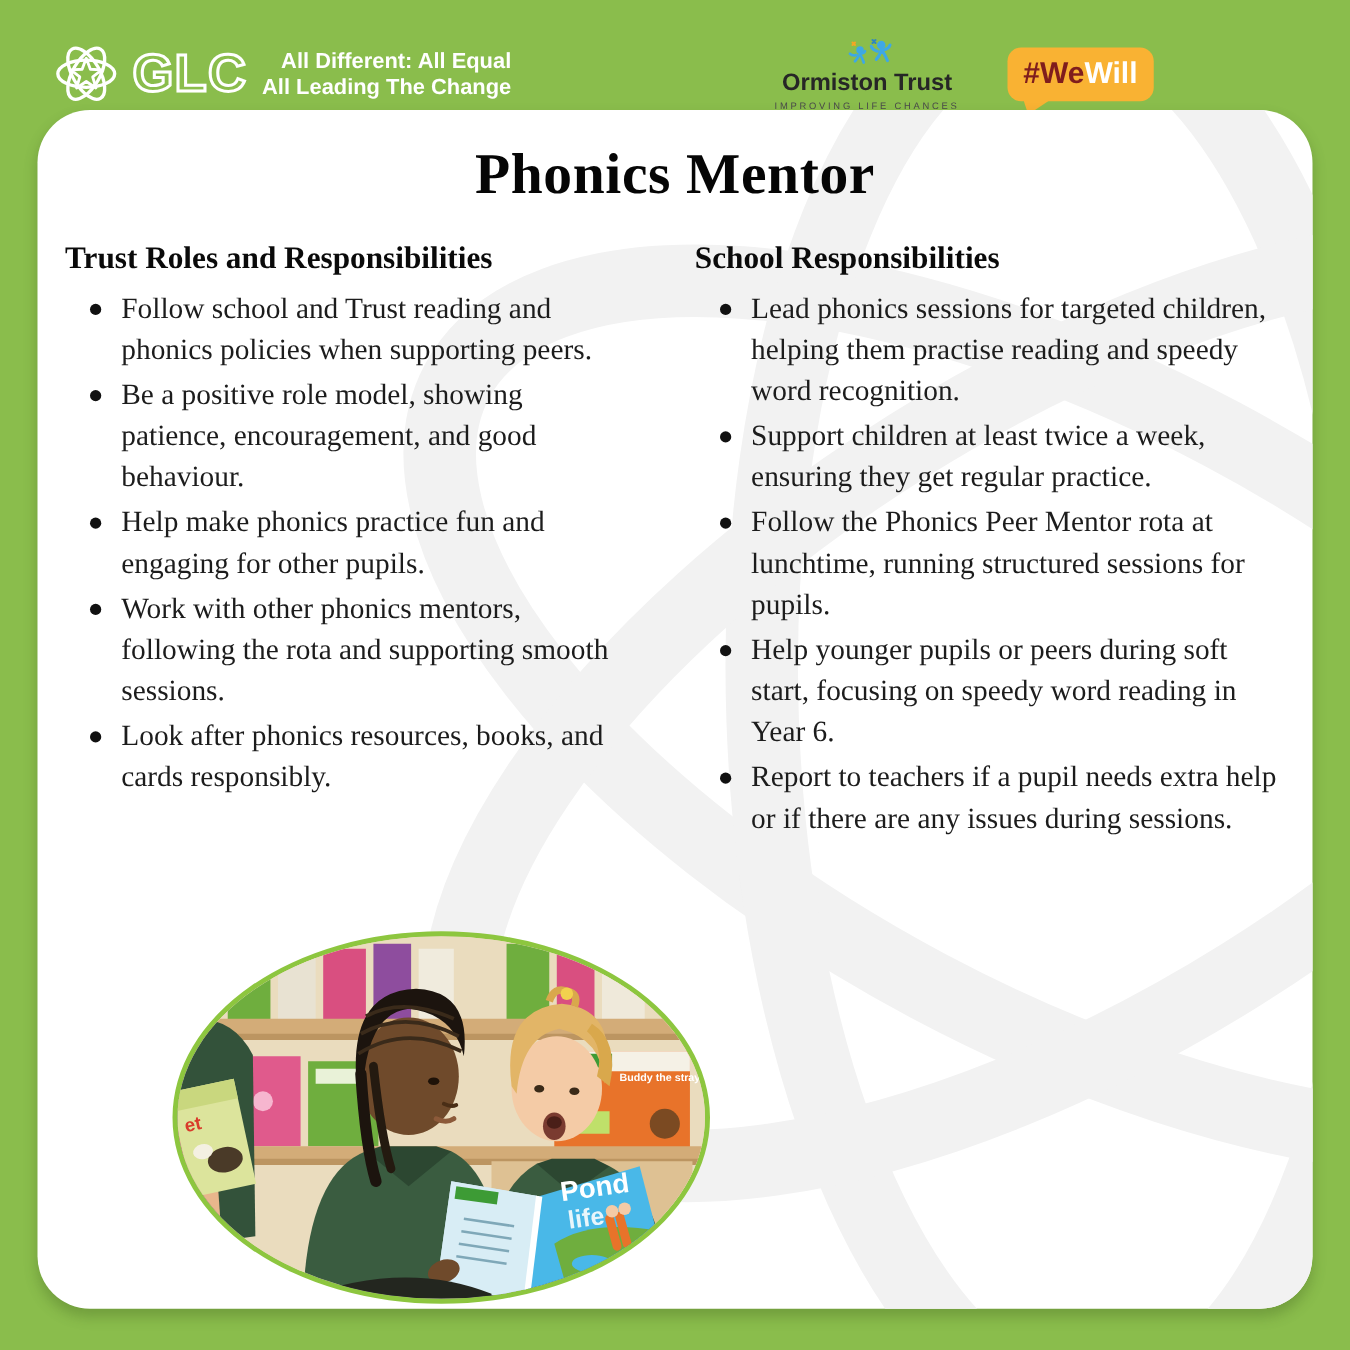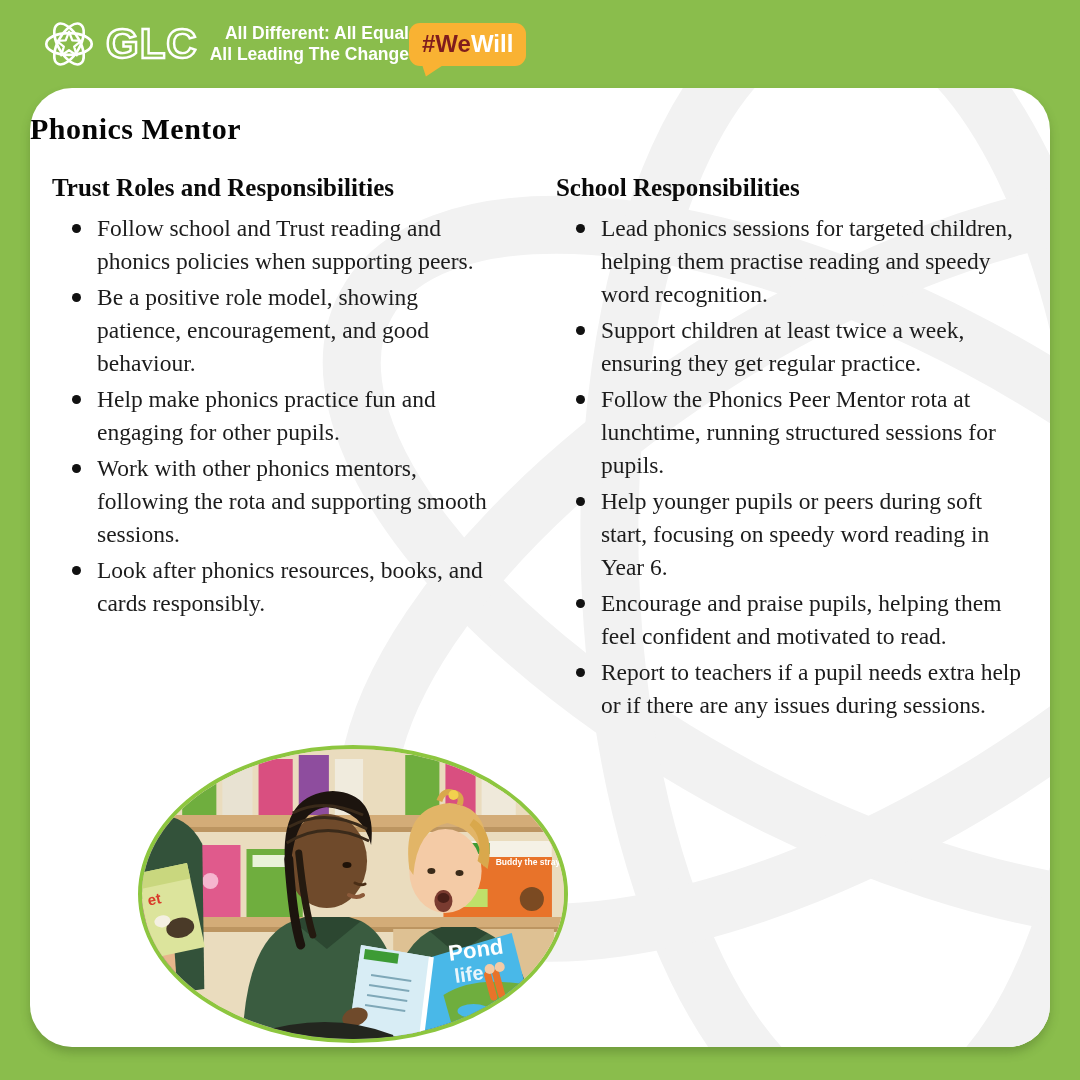--- a/index.html
+++ b/index.html
@@ -3,21 +3,21 @@
 <meta charset="utf-8">
 <style>
   html,body{margin:0;padding:0;}
   body{
     width:1080px;height:1080px;position:relative;overflow:hidden;
     background:#8ABD4C;
     font-family:"Liberation Serif", serif;
   }
   
   .header{
-    position:absolute;top:0;left:0;width:959px;height:88px;
+    position:absolute;top:15px;left:0;width:959px;height:88px;
     display:flex;align-items:center;
   }
   .glc-group{display:flex;align-items:center;margin-left:38px;}
   .glc-atom{width:62px;height:62px;}
   .glc-word{
     font-family:"Liberation Sans", sans-serif;font-weight:800;font-size:42px;
     color:transparent;-webkit-text-stroke:2.4px #ffffff;letter-spacing:1px;
     margin-left:6px;line-height:1;
   }
   .glc-tagline{
@@ -50,22 +50,22 @@
     background:#F9B233;clip-path:polygon(0 0,100% 0,18% 100%);
   }
   
   .card{
     position:absolute;left:30px;right:30px;top:88px;bottom:33px;
     background:#ffffff;border-radius:42px;overflow:hidden;
     box-shadow:0 6px 10px rgba(55,85,25,.30);
   }
   .watermark{position:absolute;left:180px;top:-80px;width:1300px;height:1200px;pointer-events:none;}
   .card-title{
-    position:relative;margin:24px 0 0 0;
-    font-size:30px;font-weight:700;color:#050505;letter-spacing:.5px;
+    position:relative;text-align:center;margin:24px 0 0 0;
+    font-size:46px;font-weight:700;color:#050505;letter-spacing:.5px;
   }
   .columns{
     position:relative;display:flex;margin:28px 20px 0 22px;gap:48px;
   }
   .col{flex:1 1 0;}
   .col-right{flex:1.04 1 0;}
   .col-heading{
     font-size:25px;font-weight:700;color:#0a0a0a;margin:0 0 10px 0;
   }
   ul.bullets{list-style:none;margin:0;padding:0 0 0 20px;}
@@ -99,20 +99,35 @@
       </g>
       <path d="M30 18 L33.2 26.5 L42 27 L35 32.5 L37.5 41 L30 36 L22.5 41 L25 32.5 L18 27 L26.8 26.5 Z" fill="none" stroke="#ffffff" stroke-width="2.2" stroke-linejoin="round"></path>
     </svg>
     <div class="glc-word">GLC</div>
     <div class="glc-tagline">
       <div>All Different: All Equal</div>
       <div>All Leading The Change</div>
     </div>
   </div>
 
+  <div class="ormiston-group">
+    <svg class="ormiston-figures" viewBox="0 0 52 26">
+
+      <path d="M14 4 l2 2 m0 -2 l-2 2" stroke="#F5A623" stroke-width="1.6" stroke-linecap="round"></path>
+      <path d="M30 2 l2.4 2.4 m0 -2.4 l-2.4 2.4" stroke="#2E86C1" stroke-width="1.6" stroke-linecap="round"></path>
+
+      <circle cx="20" cy="10" r="3" fill="#3EA8E5"></circle>
+      <path d="M20 13 q-2 4 -4 6 m4 -6 q2 4 3 7 M17 14 q-3 1 -5 -1 m8 0 q3 0 4 -2" stroke="#3EA8E5" stroke-width="2.2" fill="none" stroke-linecap="round"></path>
+
+      <circle cx="37" cy="6" r="3.4" fill="#3EA8E5"></circle>
+      <path d="M37 9.5 q-1 5 -4 8 m4 -8 q3 4 5 9 M34 11 q-4 -1 -5 -4 m10 3 q4 -1 5 -4" stroke="#3EA8E5" stroke-width="2.4" fill="none" stroke-linecap="round"></path>
+    </svg>
+    <div class="ormiston-name">Ormiston Trust</div>
+    <div class="ormiston-tagline">IMPROVING LIFE CHANCES</div>
+  </div>
 
   <div class="wewill-badge">
     <span class="we">#We</span><span class="will">Will</span>
     <div class="wewill-tail"></div>
   </div>
 </div>
 
 <div class="card">
 
   <svg class="watermark" viewBox="0 0 1300 1200">
@@ -164,24 +179,20 @@
             <span class="dot"></span>
             <span>Support children at least twice a week, ensuring they get regular practice.</span>
           </li>
         <li>
             <span class="dot"></span>
             <span>Follow the Phonics Peer Mentor rota at lunchtime, running structured sessions for pupils.</span>
           </li>
         <li>
             <span class="dot"></span>
             <span>Help younger pupils or peers during soft start, focusing on speedy word reading in Year 6.</span>
-          </li>
-        <li>
-            <span class="dot"></span>
-            <span>Encourage and praise pupils, helping them feel confident and motivated to read.</span>
           </li>
         <li>
             <span class="dot"></span>
             <span>Report to teachers if a pupil needs extra help or if there are any issues during sessions.</span>
           </li>
       </ul>
     </div>
   </div>
 
   <div class="photo-ellipse">

